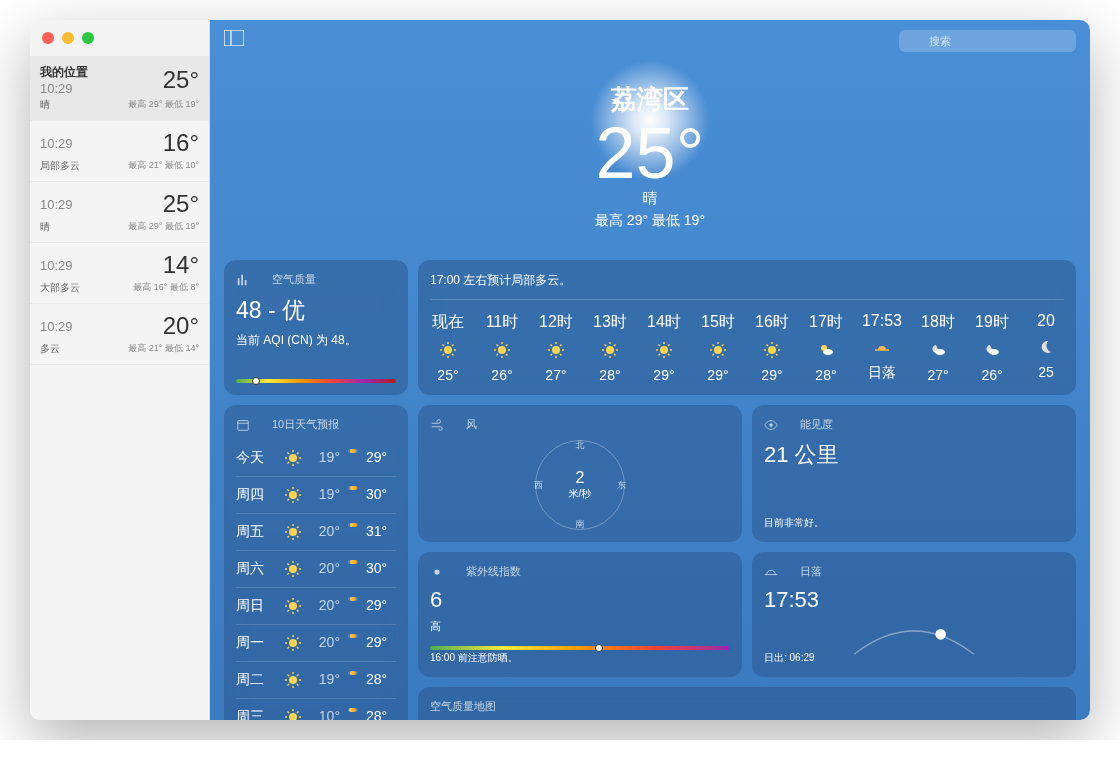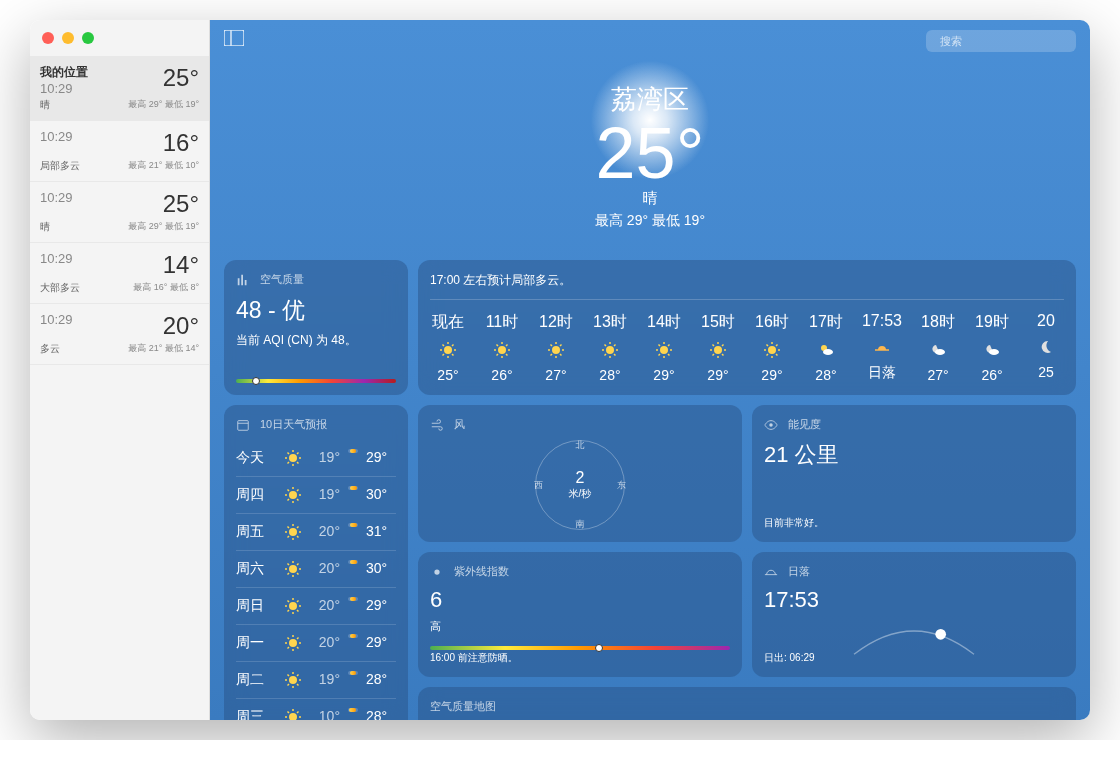--- a/index.html
+++ b/index.html
@@ -5,42 +5,42 @@
 *{margin:0;padding:0;box-sizing:border-box;font-family:-apple-system,BlinkMacSystemFont,"Helvetica Neue",sans-serif}
 body{background:#fff;display:flex;justify-content:center;align-items:flex-start;padding:20px}
 .window{width:1060px;height:700px;border-radius:10px;overflow:hidden;box-shadow:0 20px 60px rgba(0,0,0,.3);display:flex;position:relative}
 .sidebar{width:180px;background:#f4f4f4;border-right:1px solid #ddd;display:flex;flex-direction:column}
 .traffic{display:flex;gap:8px;padding:12px}
 .tl{width:12px;height:12px;border-radius:50%}
 .tl.r{background:#ff5f57}.tl.y{background:#febc2e}.tl.g{background:#28c840}
 .loc-list{overflow-y:auto}
 .loc{padding:8px 10px;border-bottom:1px solid #e8e8e8;cursor:pointer}
 .loc.sel{background:#e8e8e8}
-.loc-top{display:flex;justify-content:space-between;align-items:flex-start}
+.loc-top{display:flex;justify-content:space-between;align-items:center}
 .loc-name{font-size:12px;font-weight:600;color:#333}
 .loc-time{font-size:13px;color:#888}
 .loc-temp{font-size:24px;font-weight:300;color:#333}
 .loc-bot{display:flex;justify-content:space-between;margin-top:2px}
 .loc-cond{font-size:10px;color:#666}
 .loc-hl{font-size:9px;color:#888}
 .main{flex:1;background:linear-gradient(180deg,#4a8fd6 0%,#3a7bc0 100%);position:relative;overflow-y:auto;color:#fff}
 .sun{position:absolute;top:40px;left:50%;transform:translateX(-50%);width:120px;height:120px;background:radial-gradient(circle,#fff 0%,rgba(255,255,255,.8) 20%,rgba(255,255,255,0) 70%);pointer-events:none}
 .topbar{display:flex;justify-content:space-between;padding:10px 14px;position:relative;z-index:2}
 .sb-toggle{width:20px;height:16px;opacity:.8}
-.search{width:150px;height:22px;background:rgba(255,255,255,.2);border-radius:6px;display:flex;align-items:center;padding:0 8px;gap:6px}
+.search{width:177px;height:22px;background:rgba(255,255,255,.2);border-radius:6px;display:flex;align-items:center;padding:0 24px;gap:6px}
 .search input{background:none;border:none;outline:none;color:#fff;font-size:11px;flex:1}
 .search input::placeholder{color:rgba(255,255,255,.7)}
 .hero{text-align:center;padding:20px 0 30px;position:relative;z-index:2}
-.hero-loc{font-size:26px;font-weight:400}
+.hero-loc{font-size:26px;font-weight:700}
 .hero-temp{font-size:72px;font-weight:200;line-height:1}
 .hero-cond{font-size:15px}
 .hero-hl{font-size:14px;margin-top:4px}
 .cards{padding:0 14px 20px;display:grid;grid-template-columns:1fr 1fr;gap:10px;position:relative;z-index:2}
 .card{background:rgba(40,80,130,.45);border-radius:12px;padding:12px;backdrop-filter:blur(10px)}
-.card-h{font-size:11px;opacity:.7;display:flex;align-items:flex-end;gap:10px;margin-bottom:8px}
+.card-h{font-size:11px;opacity:.7;display:flex;align-items:flex-end;gap:22px;margin-bottom:8px}
 .aqi-card .big{font-size:23px;font-weight:500}
 .aqi-card .sub{font-size:12px;margin-top:6px}
 .aqi-bar{height:4px;border-radius:2px;background:linear-gradient(90deg,#4caf50,#ffeb3b,#ff9800,#f44336,#9c27b0,#b71c1c);margin-top:30px;position:relative}
 .aqi-dot{position:absolute;top:-2px;width:8px;height:8px;background:#fff;border-radius:50%;border:1px solid #333}
 .hourly-card{grid-column:2}
 .hourly-card .desc{font-size:12px;margin-bottom:12px;border-bottom:1px solid rgba(255,255,255,.2);padding-bottom:10px}
 .hourly{display:flex;gap:18px;overflow-x:auto}
 .hr{display:flex;flex-direction:column;align-items:center;gap:8px;min-width:36px}
 .hr-t{font-size:16px}
 .hr-temp{font-size:14px;font-weight:500}

